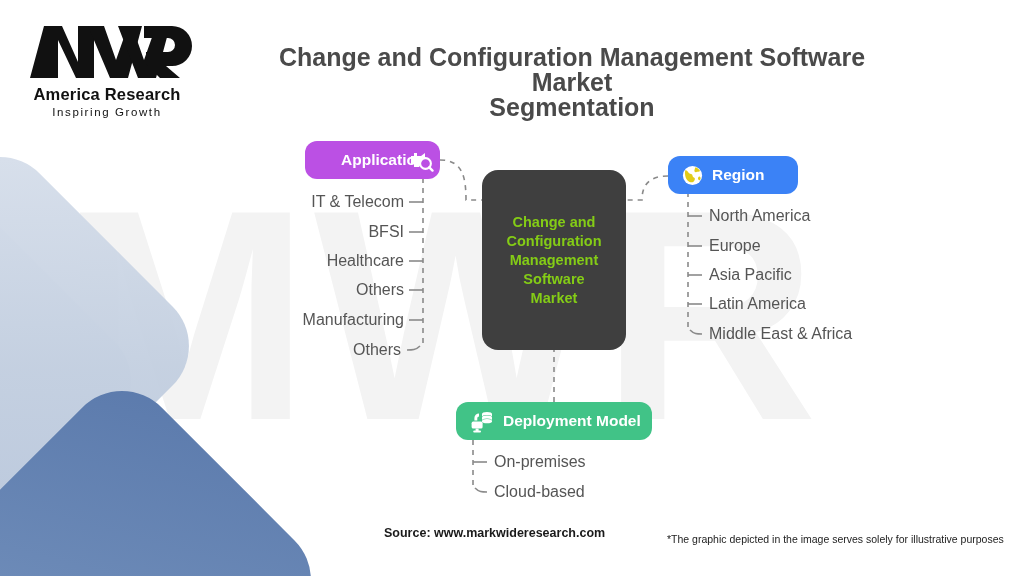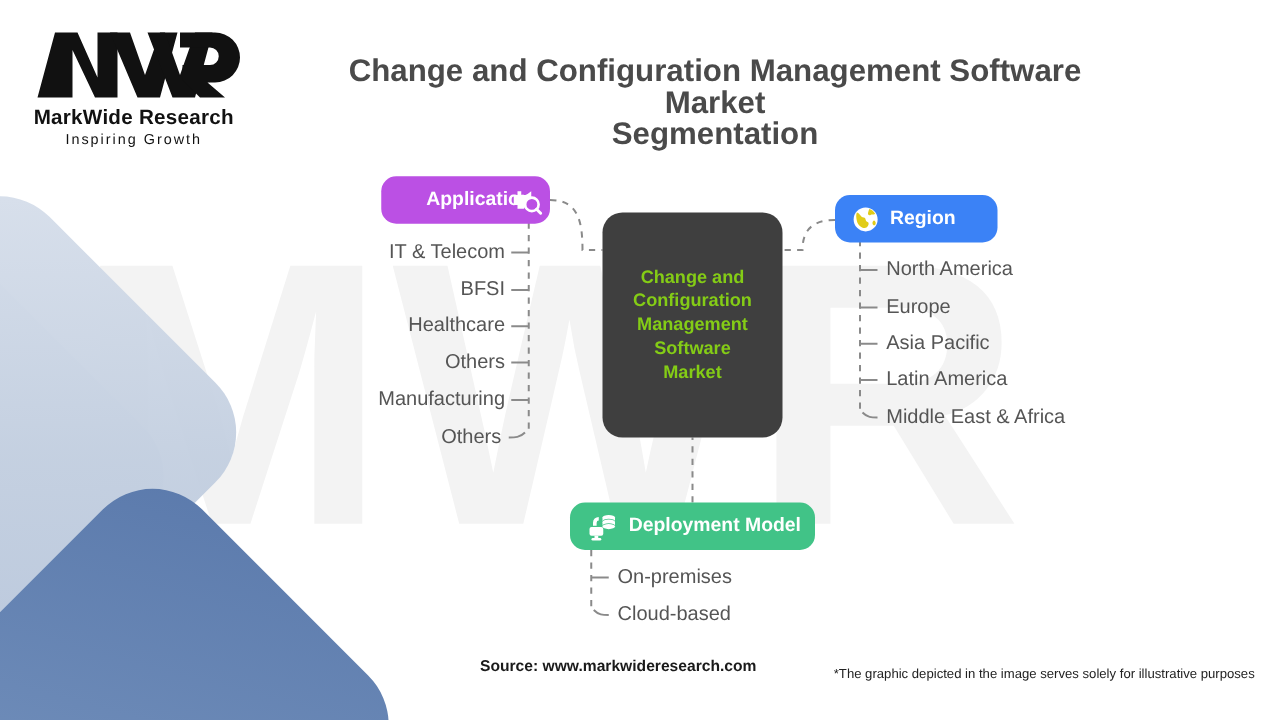--- a/index.html
+++ b/index.html
@@ -239,21 +239,21 @@
 
   <div class="logo">
     <svg width="170" height="62" viewBox="0 0 170 62">
       <g fill="#111111">
         <polygon points="8,56 22,4 40,4 56,40 56,4 72,4 72,56 54,56 36,18 36,56"></polygon>
         <polygon points="66,4 82,4 94,38 106,4 120,4 106,56 88,56"></polygon>
         <polygon points="96,4 110,4 122,38 134,4 148,4 134,56 116,56"></polygon>
         <path d="M122 4 h28 a20 20 0 0 1 0 40 h-6 l14 12 h-20 l-14 -14 v-12 h22 a7 7 0 0 0 0 -14 h-24z"></path>
       </g>
     </svg>
-    <div class="logo-name">MarkWide Research</div>
+    <div class="logo-name">America Research</div>
     <div class="logo-tag">Inspiring Growth</div>
   </div>
 
   <div class="title">
     <span>Change and Configuration Management Software Market</span>
     <br>
     <span>Segmentation</span>
   </div>
 
   <svg class="wires">

